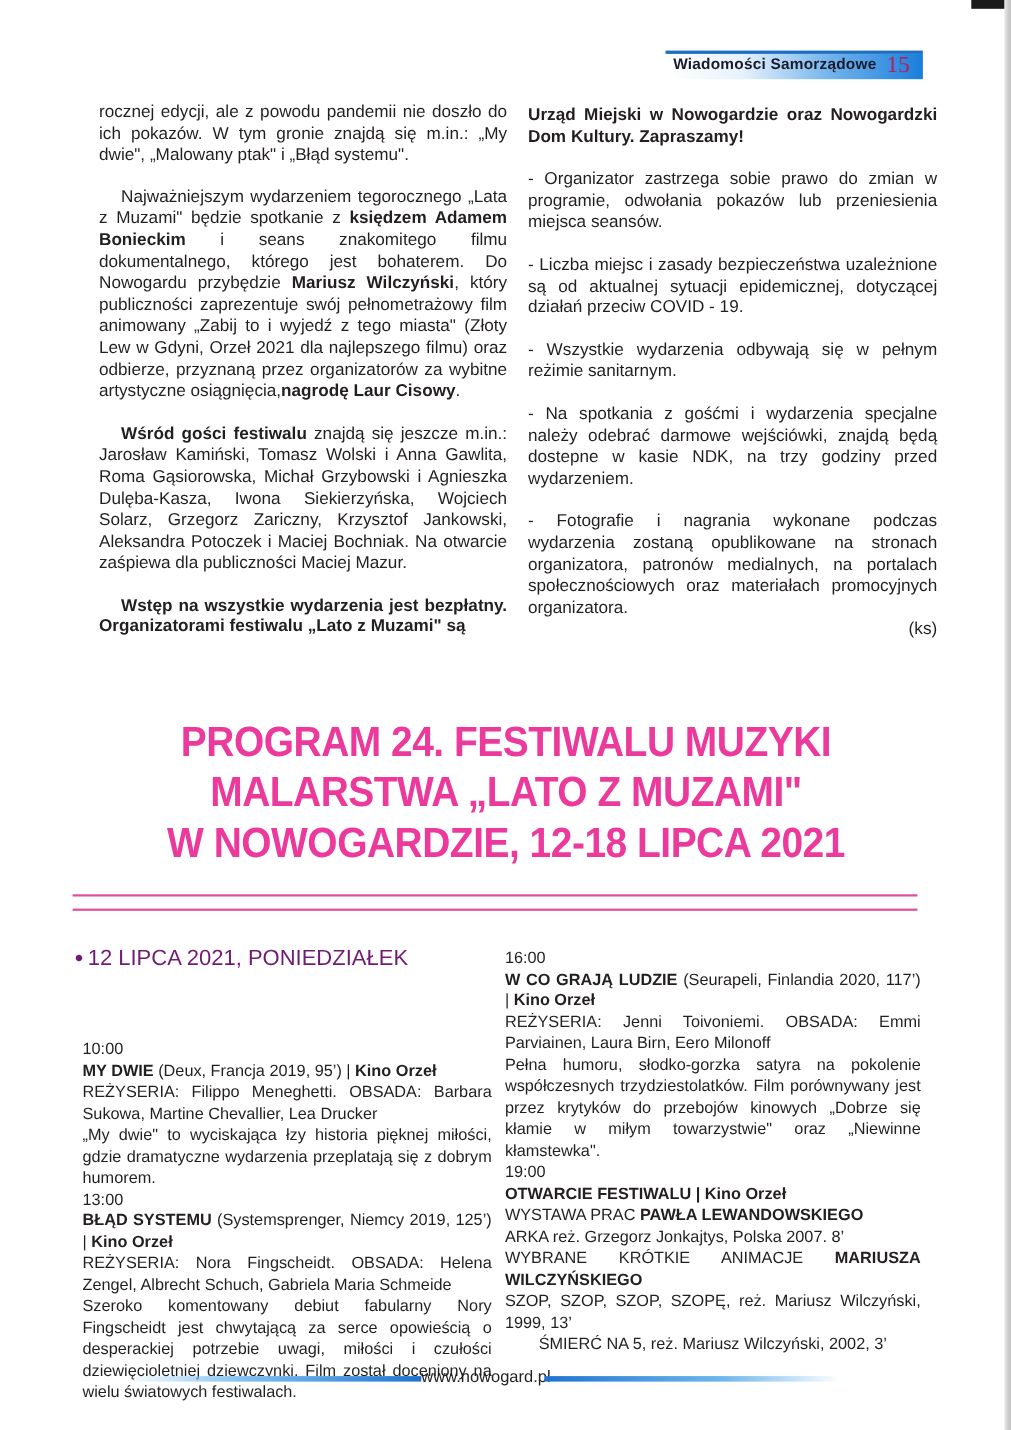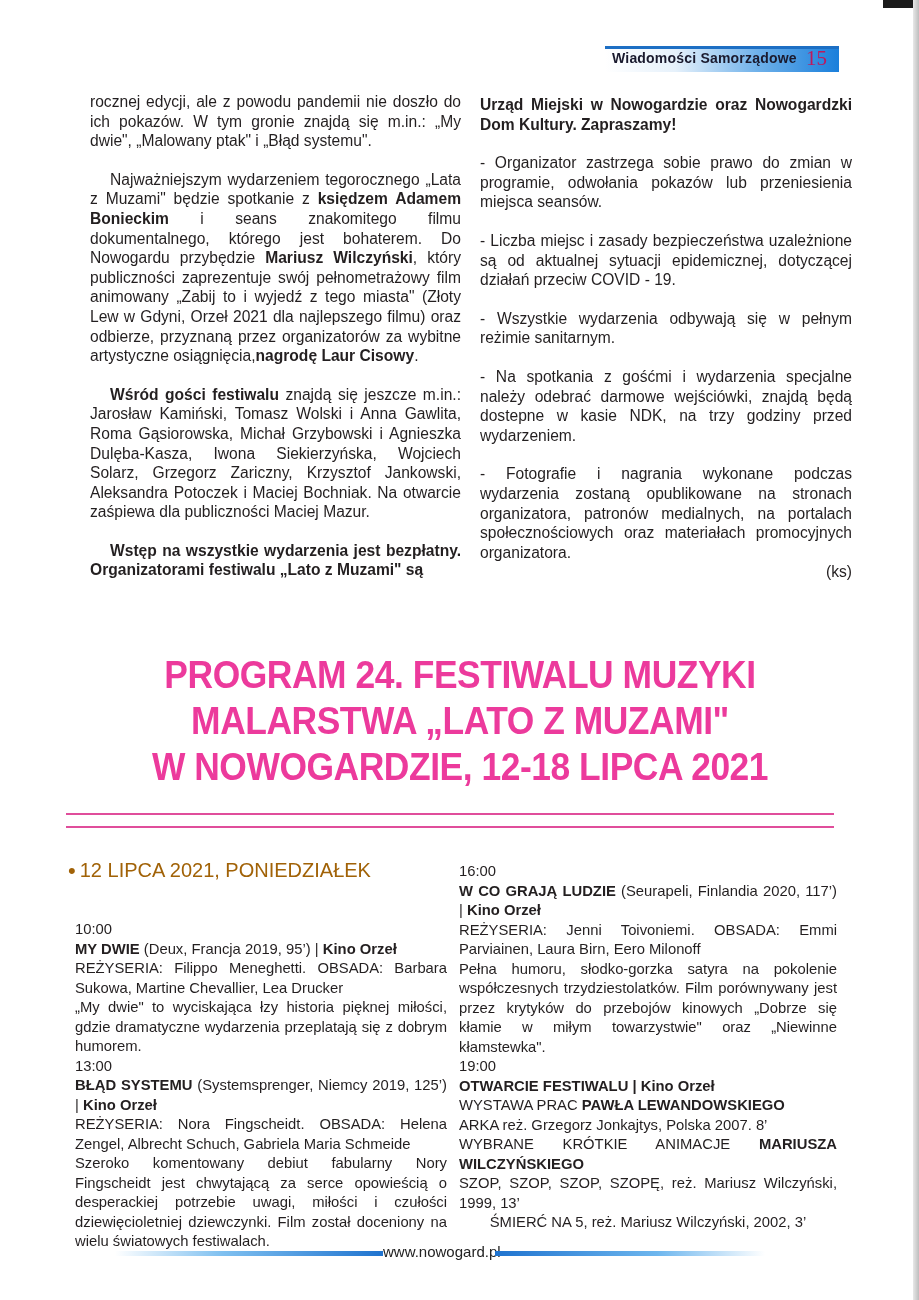--- a/index.html
+++ b/index.html
@@ -25,24 +25,24 @@
   .signature { text-align: right; margin-top: -4px; }
 
   .banner { position: absolute; left: 60px; top: 652px; width: 800px; text-align: center;
     font-family: "Liberation Sans", sans-serif; font-weight: bold; font-size: 38.5px; line-height: 46px;
     color: #ec3a9c; letter-spacing: -0.5px; transform: scaleX(0.92); transform-origin: center top; }
   .rule { position: absolute; left: 66px; width: 768px; height: 1.5px; background: #e04d9b; }
   .rule1 { top: 813px; }
   .rule2 { top: 826px; }
 
   .prog { position: absolute; font-size: 14.8px; line-height: 19.5px; text-align: justify; }
-  .prog-left { left: 75px; top: 920px; width: 372px; }
+  .prog-left { left: 75px; top: 945px; width: 372px; }
   .prog-right { left: 459px; top: 862px; width: 378px; }
   .prog div { margin: 0; }
-  .day-title { position: absolute; left: 68px; top: 858px; font-size: 20px; color: #a16207; }
+  .day-title { position: absolute; left: 68px; top: 858px; font-size: 20px; color: #701a75; }
   .bullet { font-size: 22px; vertical-align: -1px; margin-right: 4px; }
 
   .footer-line-left { position: absolute; left: 115px; top: 1251px; width: 268px; height: 5px;
     background: linear-gradient(to right, rgba(255,255,255,0), #7fc0f0 40%, #1f73cf 100%); }
   .footer-line-right { position: absolute; left: 495px; top: 1251px; width: 270px; height: 5px;
     background: linear-gradient(to right, #1f73cf 0%, #6db6ee 60%, rgba(255,255,255,0)); }
   .footer-url { position: absolute; left: 383px; top: 1243px; font-size: 15px; color: #222; }
 </style>
 </head>
 <body>

